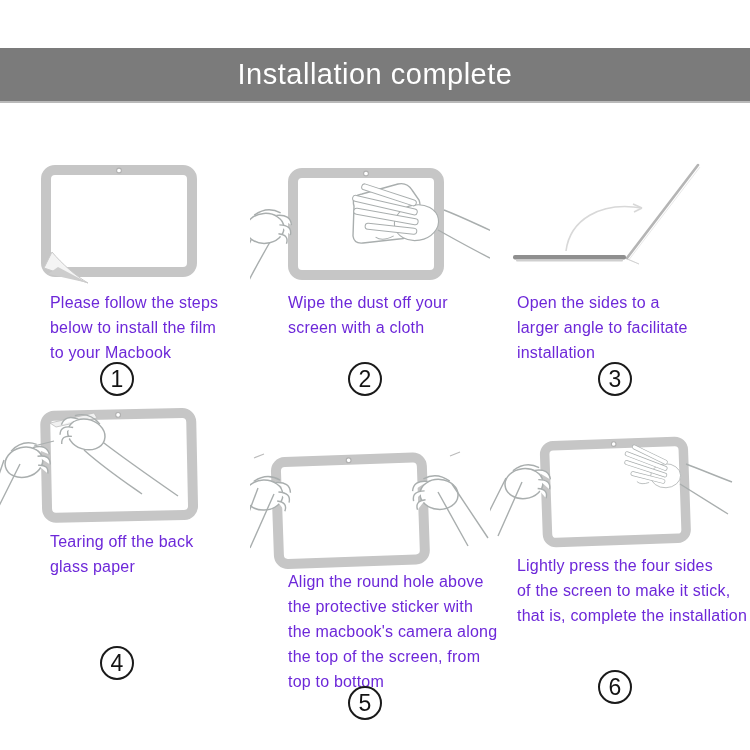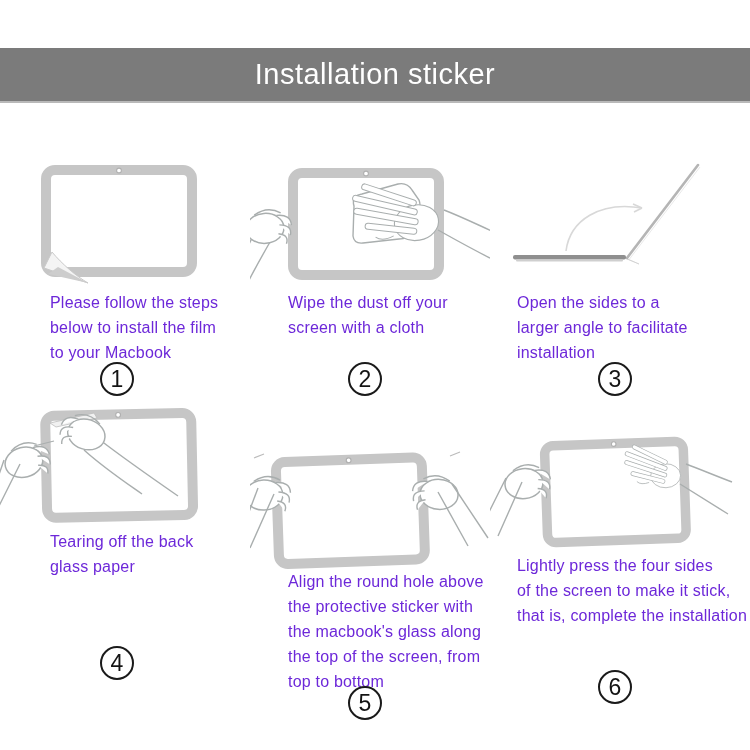--- a/index.html
+++ b/index.html
@@ -59,21 +59,21 @@
         <ellipse cx="24" cy="28" rx="19" ry="15" fill="#ffffff" stroke="#a9aeae" stroke-width="1.5" transform="rotate(-10 24 28)"></ellipse>
         <path d="M34 14 q14 -3 16 8" fill="#ffffff" stroke="#a9aeae" stroke-width="1.4"></path>
         <path d="M38 23 q13 -1 12 9" fill="#ffffff" stroke="#a9aeae" stroke-width="1.4"></path>
         <path d="M38 32 q11 0 9 9" fill="#ffffff" stroke="#a9aeae" stroke-width="1.4"></path>
         <path d="M12 16 q12 -11 26 -5" fill="none" stroke="#a9aeae" stroke-width="1.4"></path>
       </g>
     </defs>
   </svg>
 
   <div class="banner">
-    <div class="banner-title">Installation sticker</div>
+    <div class="banner-title">Installation complete</div>
   </div>
 
   <section class="cell c1">
     <svg width="250" height="260" viewBox="0 0 250 260">
       <use href="#screenframe" x="41" y="15"></use>
       <path d="M52 102 C62 114 76 126 88 133 L44 118 Z" fill="#f4f4f4" stroke="#c9c9c9" stroke-width="1"></path>
       <path d="M58 117 L88 133 L48 124 Z" fill="#cdcdcd"></path>
     </svg>
     <div class="caption cap-a cap-r1">
       <div class="ln">Please follow the steps</div>
@@ -143,21 +143,21 @@
         </g>
       <path d="M4 22 l10 -4 M200 20 l10 -4" stroke="#bcbcbc" stroke-width="1.2"></path>
       <use href="#handpinch" transform="translate(-6,28) rotate(8)"></use>
       <path d="M8 52 C2 68 -4 84 -10 100 M24 58 C16 76 8 94 0 112" fill="none" stroke="#a9aeae" stroke-width="1.4"></path>
       <use href="#handpinch" transform="translate(210,28) scale(-1,1) rotate(6)"></use>
       <path d="M188 56 C198 74 208 92 218 110 M202 48 C214 66 226 84 238 102" fill="none" stroke="#a9aeae" stroke-width="1.4"></path>
     </svg>
     <div class="caption cap-b cap-r2">
       <div class="ln">Align the round hole above</div>
       <div class="ln">the protective sticker with</div>
-      <div class="ln">the macbook's glass along</div>
+      <div class="ln">the macbook's camera along</div>
       <div class="ln">the top of the screen, from</div>
       <div class="ln">top to bottom</div>
     </div>
     <div class="num num-b num-r2">5</div>
   </section>
 
   <section class="cell c6">
     <svg width="260" height="300" viewBox="0 0 260 300">
       <g transform="translate(52,18) rotate(-2 98 74) scale(0.95)">
           <use href="#screenframe"></use>

